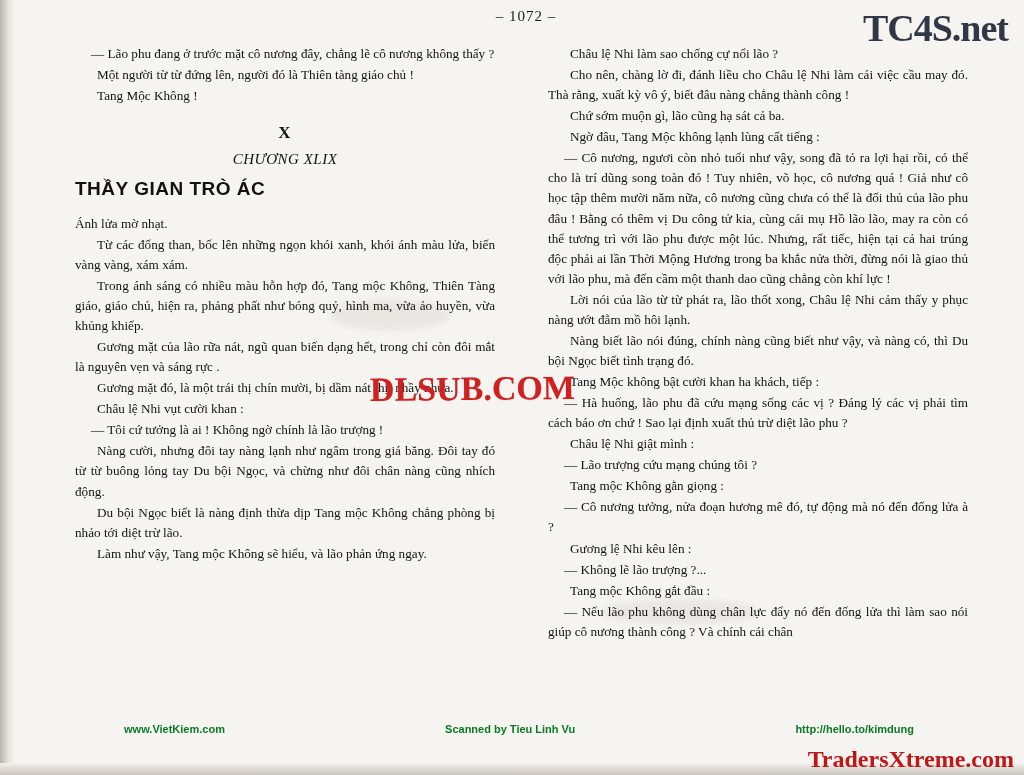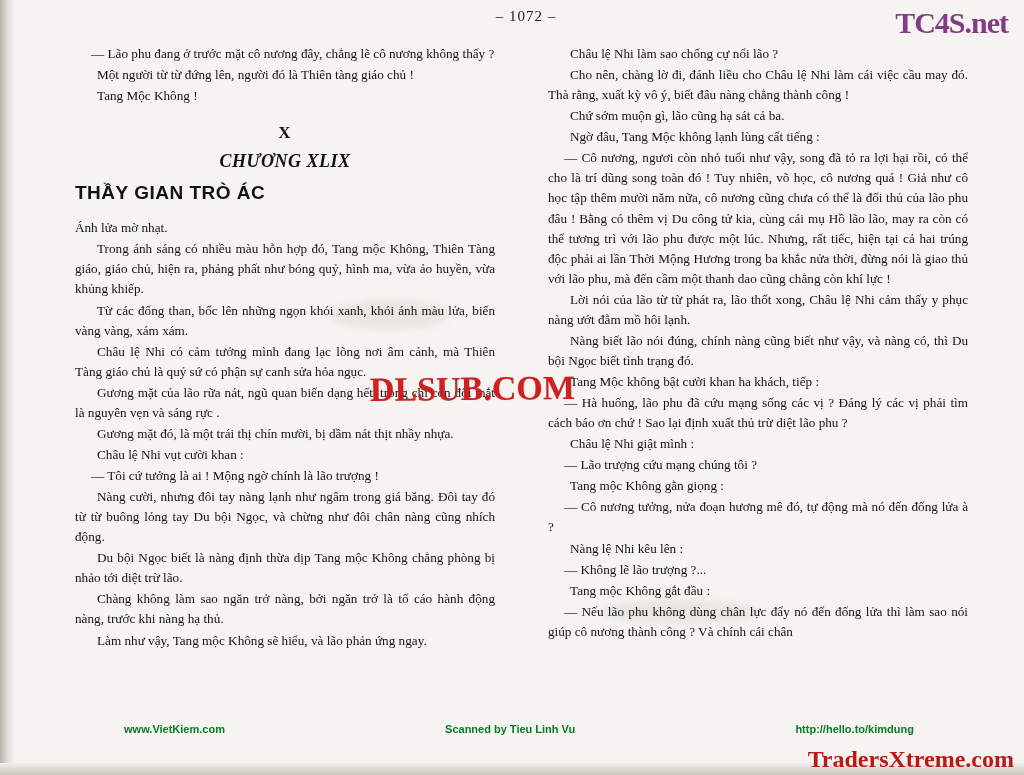--- a/index.html
+++ b/index.html
@@ -55,22 +55,22 @@
     padding-left: 28px;
   }
 
   
   .wm-top {
     position: absolute;
     right: 16px;
     top: 6px;
     font-family: "Liberation Serif", serif;
     font-weight: bold;
-    font-size: 30px;
-    color: #701a75;
+    font-size: 38px;
+    color: #0f172a;
     letter-spacing: -1px;
     opacity: 0.85;
   }
   
   .wm-center {
     position: absolute;
     left: 370px;
     top: 370px;
     font-family: "Liberation Serif", serif;
     font-weight: bold;
@@ -116,22 +116,22 @@
   .chap-mark {
     text-align: center;
     font-weight: bold;
     font-size: 17px;
     margin: 14px 0 2px 0;
     letter-spacing: 1px;
   }
   .chap-num {
     text-align: center;
     font-style: italic;
-    font-weight: bold;
-    font-size: 18px;
+    font-weight: normal;
+    font-size: 15px;
     margin: 2px 0 4px 0;
     letter-spacing: 0.5px;
   }
   .chap-title {
     text-align: left;
     font-family: "Liberation Sans", sans-serif;
     font-weight: bold;
     font-size: 19px;
     margin: 2px 0 10px 0;
     letter-spacing: 0.5px;
@@ -178,49 +178,47 @@
   <div class="col left">
     <p class="dash">— Lão phu đang ở trước mặt cô nương đây, chẳng lẽ cô nương không thấy ?</p>
     <p>Một người từ từ đứng lên, người đó là Thiên tàng giáo chủ !</p>
     <p>Tang Mộc Không !</p>
 
     <div class="chap-mark">X</div>
     <div class="chap-num">CHƯƠNG XLIX</div>
     <div class="chap-title">THẦY GIAN TRÒ ÁC</div>
 
     <p class="noind">Ánh lửa mờ nhạt.</p>
+    <p>Từ các đống than, bốc lên những ngọn khói xanh, khói ánh màu lửa, biến vàng vàng, xám xám.</p>
     <p>Trong ánh sáng có nhiều màu hỗn hợp đó, Tang mộc Không, Thiên Tàng giáo, giáo chủ, hiện ra, phảng phất như bóng quỷ, hình ma, vừa ảo huyền, vừa khủng khiếp.</p>
-    <p>Từ các đống than, bốc lên những ngọn khói xanh, khói ánh màu lửa, biến vàng vàng, xám xám.</p>
-    <p>Châu lệ Nhi có cảm tưởng mình đang lạc lõng nơi âm cảnh, mà Thiên Tàng giáo chủ là quỷ sứ có phận sự canh sửa hỏa ngục.</p>
     <p>Gương mặt của lão rữa nát, ngũ quan biến dạng hết, trong chỉ còn đôi mắt là nguyên vẹn và sáng rực .</p>
     <p>Gương mặt đó, là một trái thị chín mười, bị dầm nát thịt nhầy nhựa.</p>
     <p>Châu lệ Nhi vụt cười khan :</p>
-    <p class="dash">— Tôi cứ tưởng là ai ! Mộng ngờ chính là lão trượng !</p>
+    <p class="dash">— Tôi cứ tưởng là ai ! Không ngờ chính là lão trượng !</p>
     <p>Nàng cười, nhưng đôi tay nàng lạnh như ngâm trong giá băng. Đôi tay đó từ từ buông lỏng tay Du bội Ngọc, và chừng như đôi chân nàng cũng nhích động.</p>
     <p>Du bội Ngọc biết là nàng định thừa dịp Tang mộc Không chẳng phòng bị nhảo tới diệt trừ lão.</p>
-    <p>Chàng không làm sao ngăn trở nàng, bởi ngăn trở là tố cáo hành động nàng, trước khi nàng hạ thủ.</p>
     <p>Làm như vậy, Tang mộc Không sẽ hiểu, và lão phản ứng ngay.</p>
     <p></p>
   </div>
 
   <div class="col right">
     <p>Châu lệ Nhi làm sao chống cự nổi lão ?</p>
     <p>Cho nên, chàng lờ đi, đánh liều cho Châu lệ Nhi làm cái việc cầu may đó. Thà rằng, xuất kỳ vô ý, biết đâu nàng chẳng thành công !</p>
     <p>Chứ sớm muộn gì, lão cũng hạ sát cả ba.</p>
     <p>Ngờ đâu, Tang Mộc không lạnh lùng cất tiếng :</p>
     <p class="dash">— Cô nương, ngươi còn nhỏ tuổi như vậy, song đã tỏ ra lợi hại rồi, có thể cho là trí dũng song toàn đó ! Tuy nhiên, võ học, cô nương quá ! Giả như cô học tập thêm mười năm nữa, cô nương cũng chưa có thể là đối thủ của lão phu đâu ! Bằng có thêm vị Du công tử kia, cùng cái mụ Hồ lão lão, may ra còn có thể tương trì với lão phu được một lúc. Nhưng, rất tiếc, hiện tại cả hai trúng độc phải ai lần Thời Mộng Hương trong ba khắc nửa thời, đừng nói là giao thủ với lão phu, mà đến cầm một thanh dao cũng chẳng còn khí lực !</p>
     <p>Lời nói của lão từ từ phát ra, lão thốt xong, Châu lệ Nhi cảm thấy y phục nàng ướt đẫm mồ hôi lạnh.</p>
     <p>Nàng biết lão nói đúng, chính nàng cũng biết như vậy, và nàng có, thì Du bội Ngọc biết tình trạng đó.</p>
     <p>Tang Mộc không bật cười khan ha khách, tiếp :</p>
     <p class="dash">— Hà huống, lão phu đã cứu mạng sống các vị ? Đáng lý các vị phải tìm cách báo ơn chứ ! Sao lại định xuất thủ trừ diệt lão phu ?</p>
     <p>Châu lệ Nhi giật mình :</p>
     <p class="dash">— Lão trượng cứu mạng chúng tôi ?</p>
     <p>Tang mộc Không gằn giọng :</p>
     <p class="dash">— Cô nương tưởng, nửa đoạn hương mê đó, tự động mà nó đến đống lửa à ?</p>
-    <p>Nàng lệ Nhi kêu lên :</p>
+    <p>Gương lệ Nhi kêu lên :</p>
     <p class="dash">— Không lẽ lão trượng ?...</p>
     <p>Tang mộc Không gắt đầu :</p>
     <p class="dash">— Nếu lão phu không dùng chân lực đẩy nó đến đống lửa thì làm sao nói giúp cô nương thành công ? Và chính cái chân</p>
   </div>
 
   <div class="wm-center">DLSUB.COM</div>
 
   <div class="footer">
     <span>www.VietKiem.com</span>
     <span>Scanned by Tieu Linh Vu</span>

